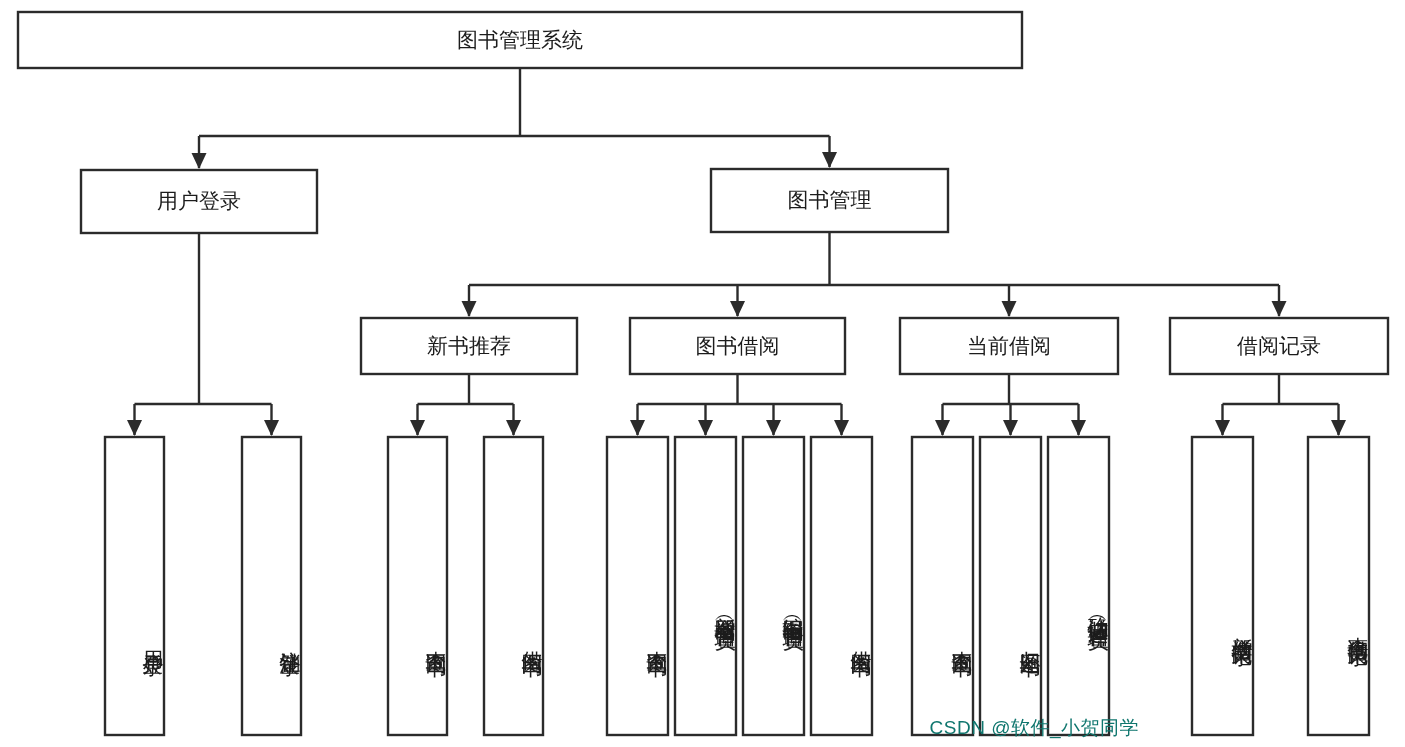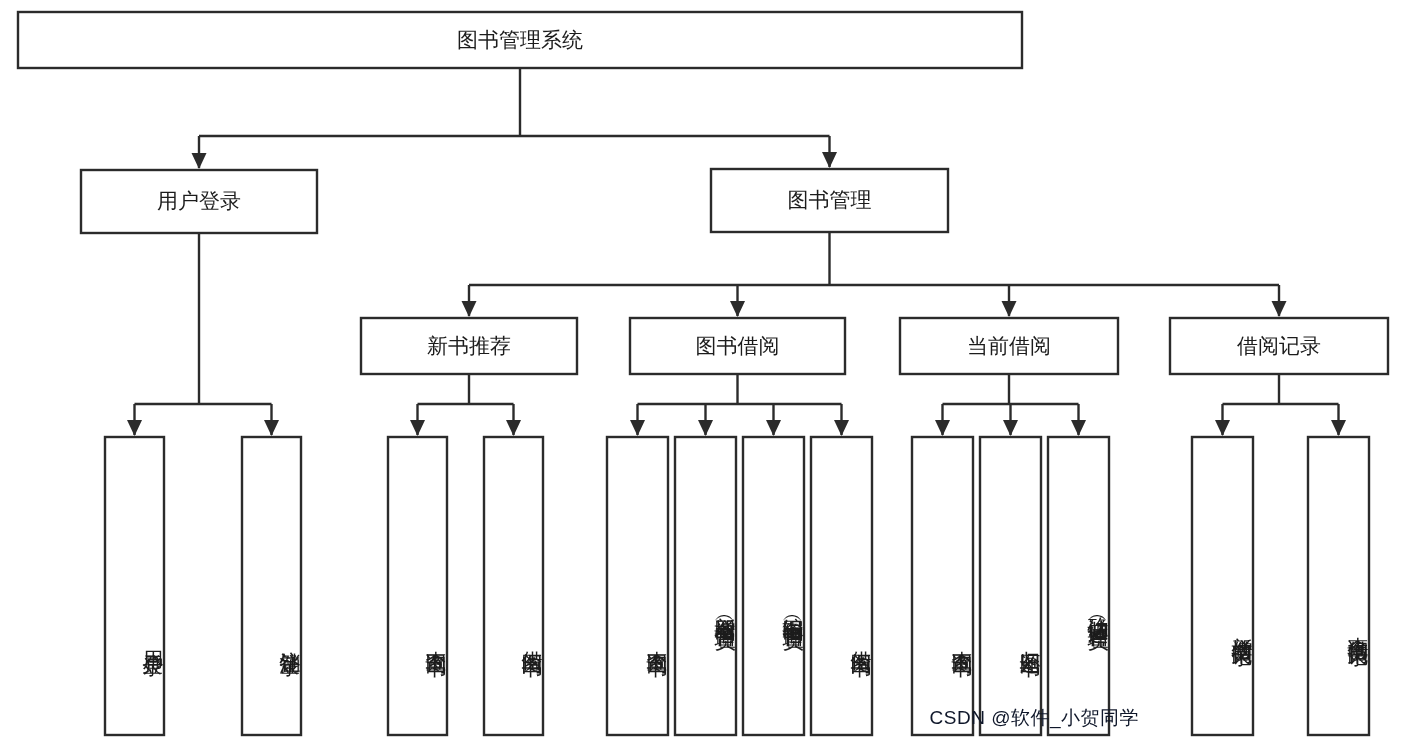--- a/index.html
+++ b/index.html
@@ -68,24 +68,24 @@
   .vlabel-wrap {
     position: absolute;
     display: flex;
     align-items: center;
     justify-content: center;
     pointer-events: none;
   }
   .watermark {
     position: absolute;
     right: 10px;
-    bottom: 16px;
+    bottom: 6px;
     font-family: "Liberation Sans", "DejaVu Sans", sans-serif;
     font-size: 19px;
-    color: #0f172a;
+    color: #0f766e;
     letter-spacing: 0.5px;
     white-space: nowrap;
   }
 </style>
 </head>
 <body>
 
 <div id="diagram-root">
 
   <svg id="flow-svg" viewBox="0 0 1405 747" xmlns="http://www.w3.org/2000/svg">

